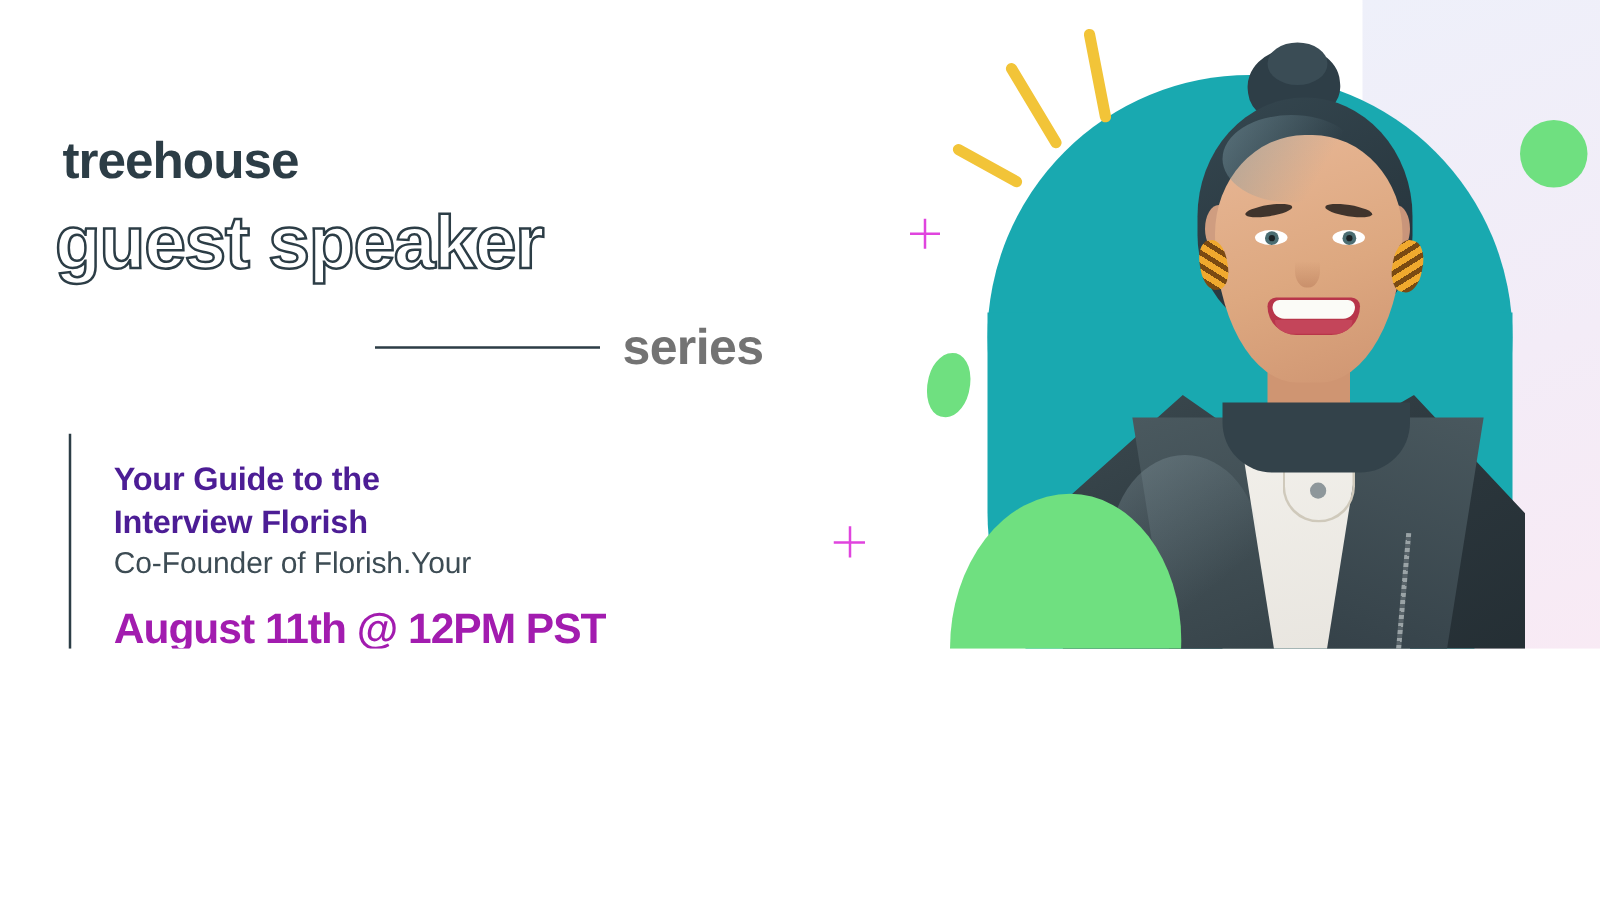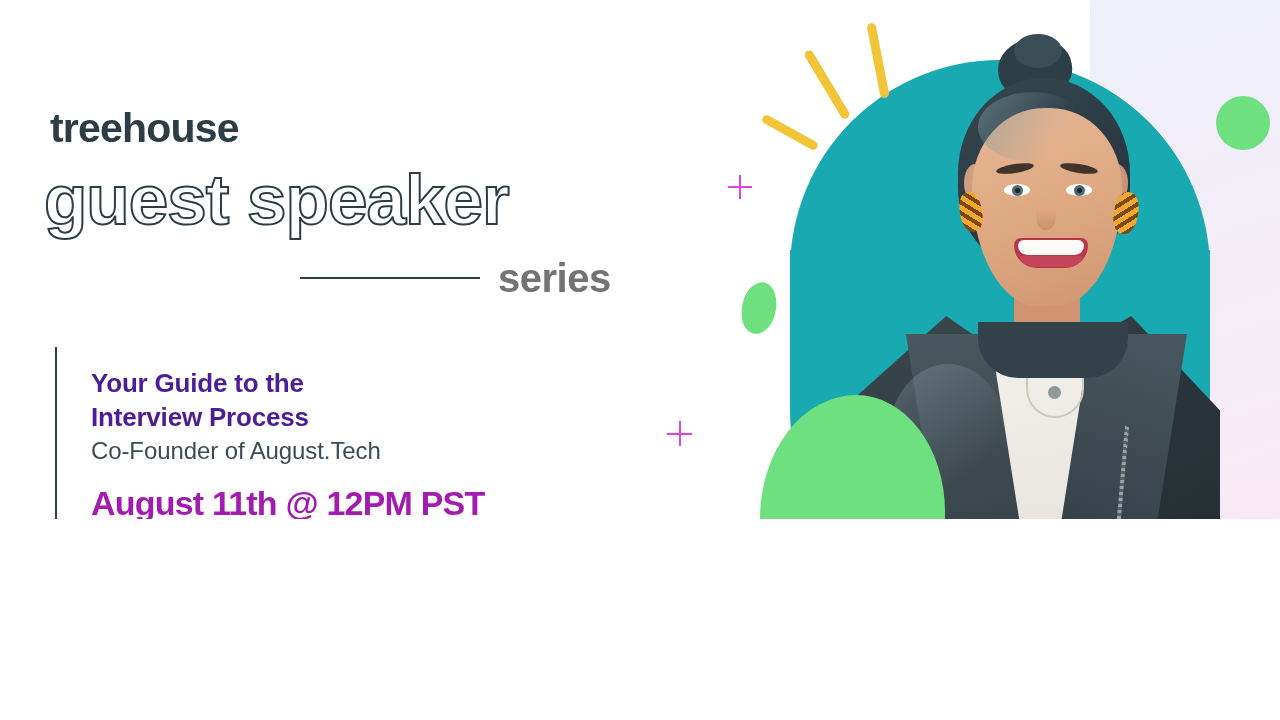--- a/index.html
+++ b/index.html
@@ -173,21 +173,21 @@
   
   .content{position:absolute;left:0;top:0;width:660px;height:720px;}
 
   .wordmark{
     position:absolute;left:50px;top:108px;
     font-size:41px;font-weight:700;letter-spacing:-.8px;
     color:#2c3d46;line-height:1;
   }
   .headline{
     position:absolute;left:44px;top:164px;
-    font-size:71px;font-weight:700;letter-spacing:-1px;
+    font-size:60px;font-weight:700;letter-spacing:-1px;
     line-height:1;
     color:transparent;
     -webkit-text-stroke:2px #2c3d46;
     white-space:nowrap;
   }
   .series-row{
     position:absolute;left:300px;top:252px;width:330px;height:52px;
     display:flex;align-items:center;gap:18px;
   }
   .series-rule{
@@ -287,20 +287,20 @@
     <div class="series-row">
       <span class="series-rule"></span>
       <span class="series-word">series</span>
     </div>
 
     <div class="detail-bar"></div>
 
     <div class="details">
       <div class="talk-title">
         <span>Your Guide to the</span><br>
-        <span>Interview Process</span>
+        <span>Interview Florish</span>
       </div>
-      <p class="speaker-role">Co-Founder of August.Tech</p>
+      <p class="speaker-role">Co-Founder of Florish.Your</p>
       <p class="event-when">August 11th @ 12PM PST</p>
     </div>
 
   </div>
 </div>
 
 </body></html>

